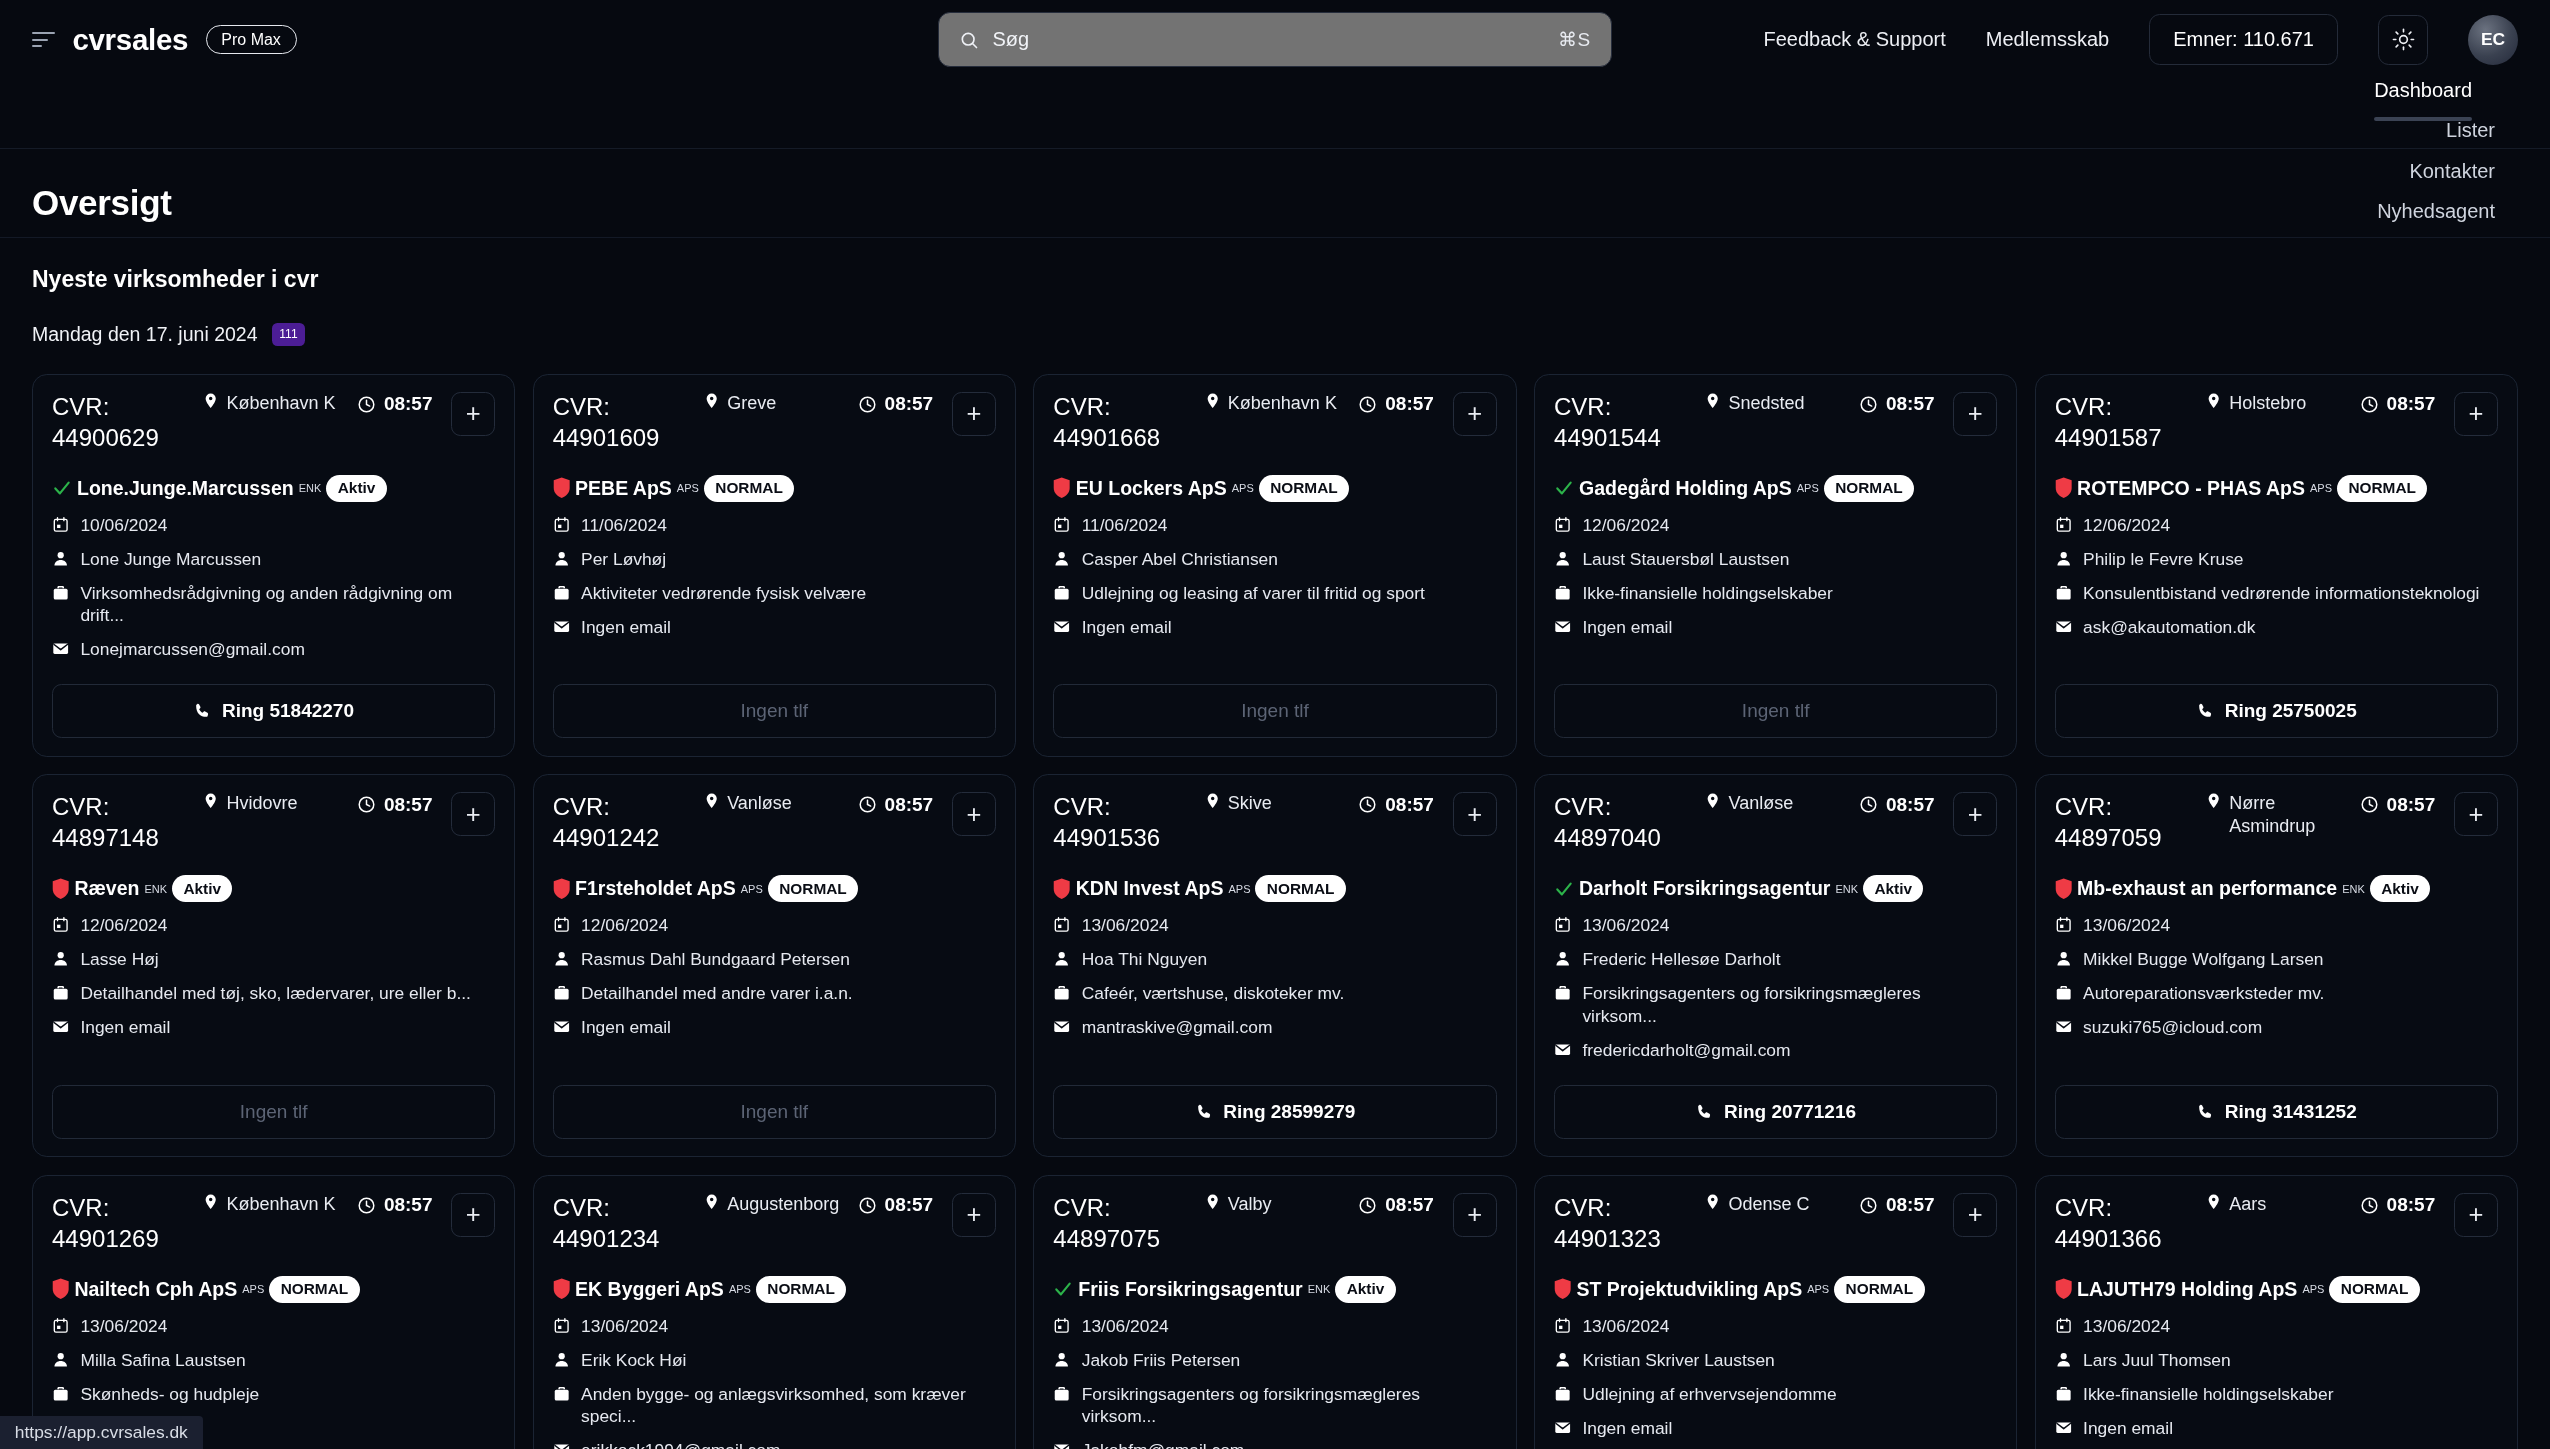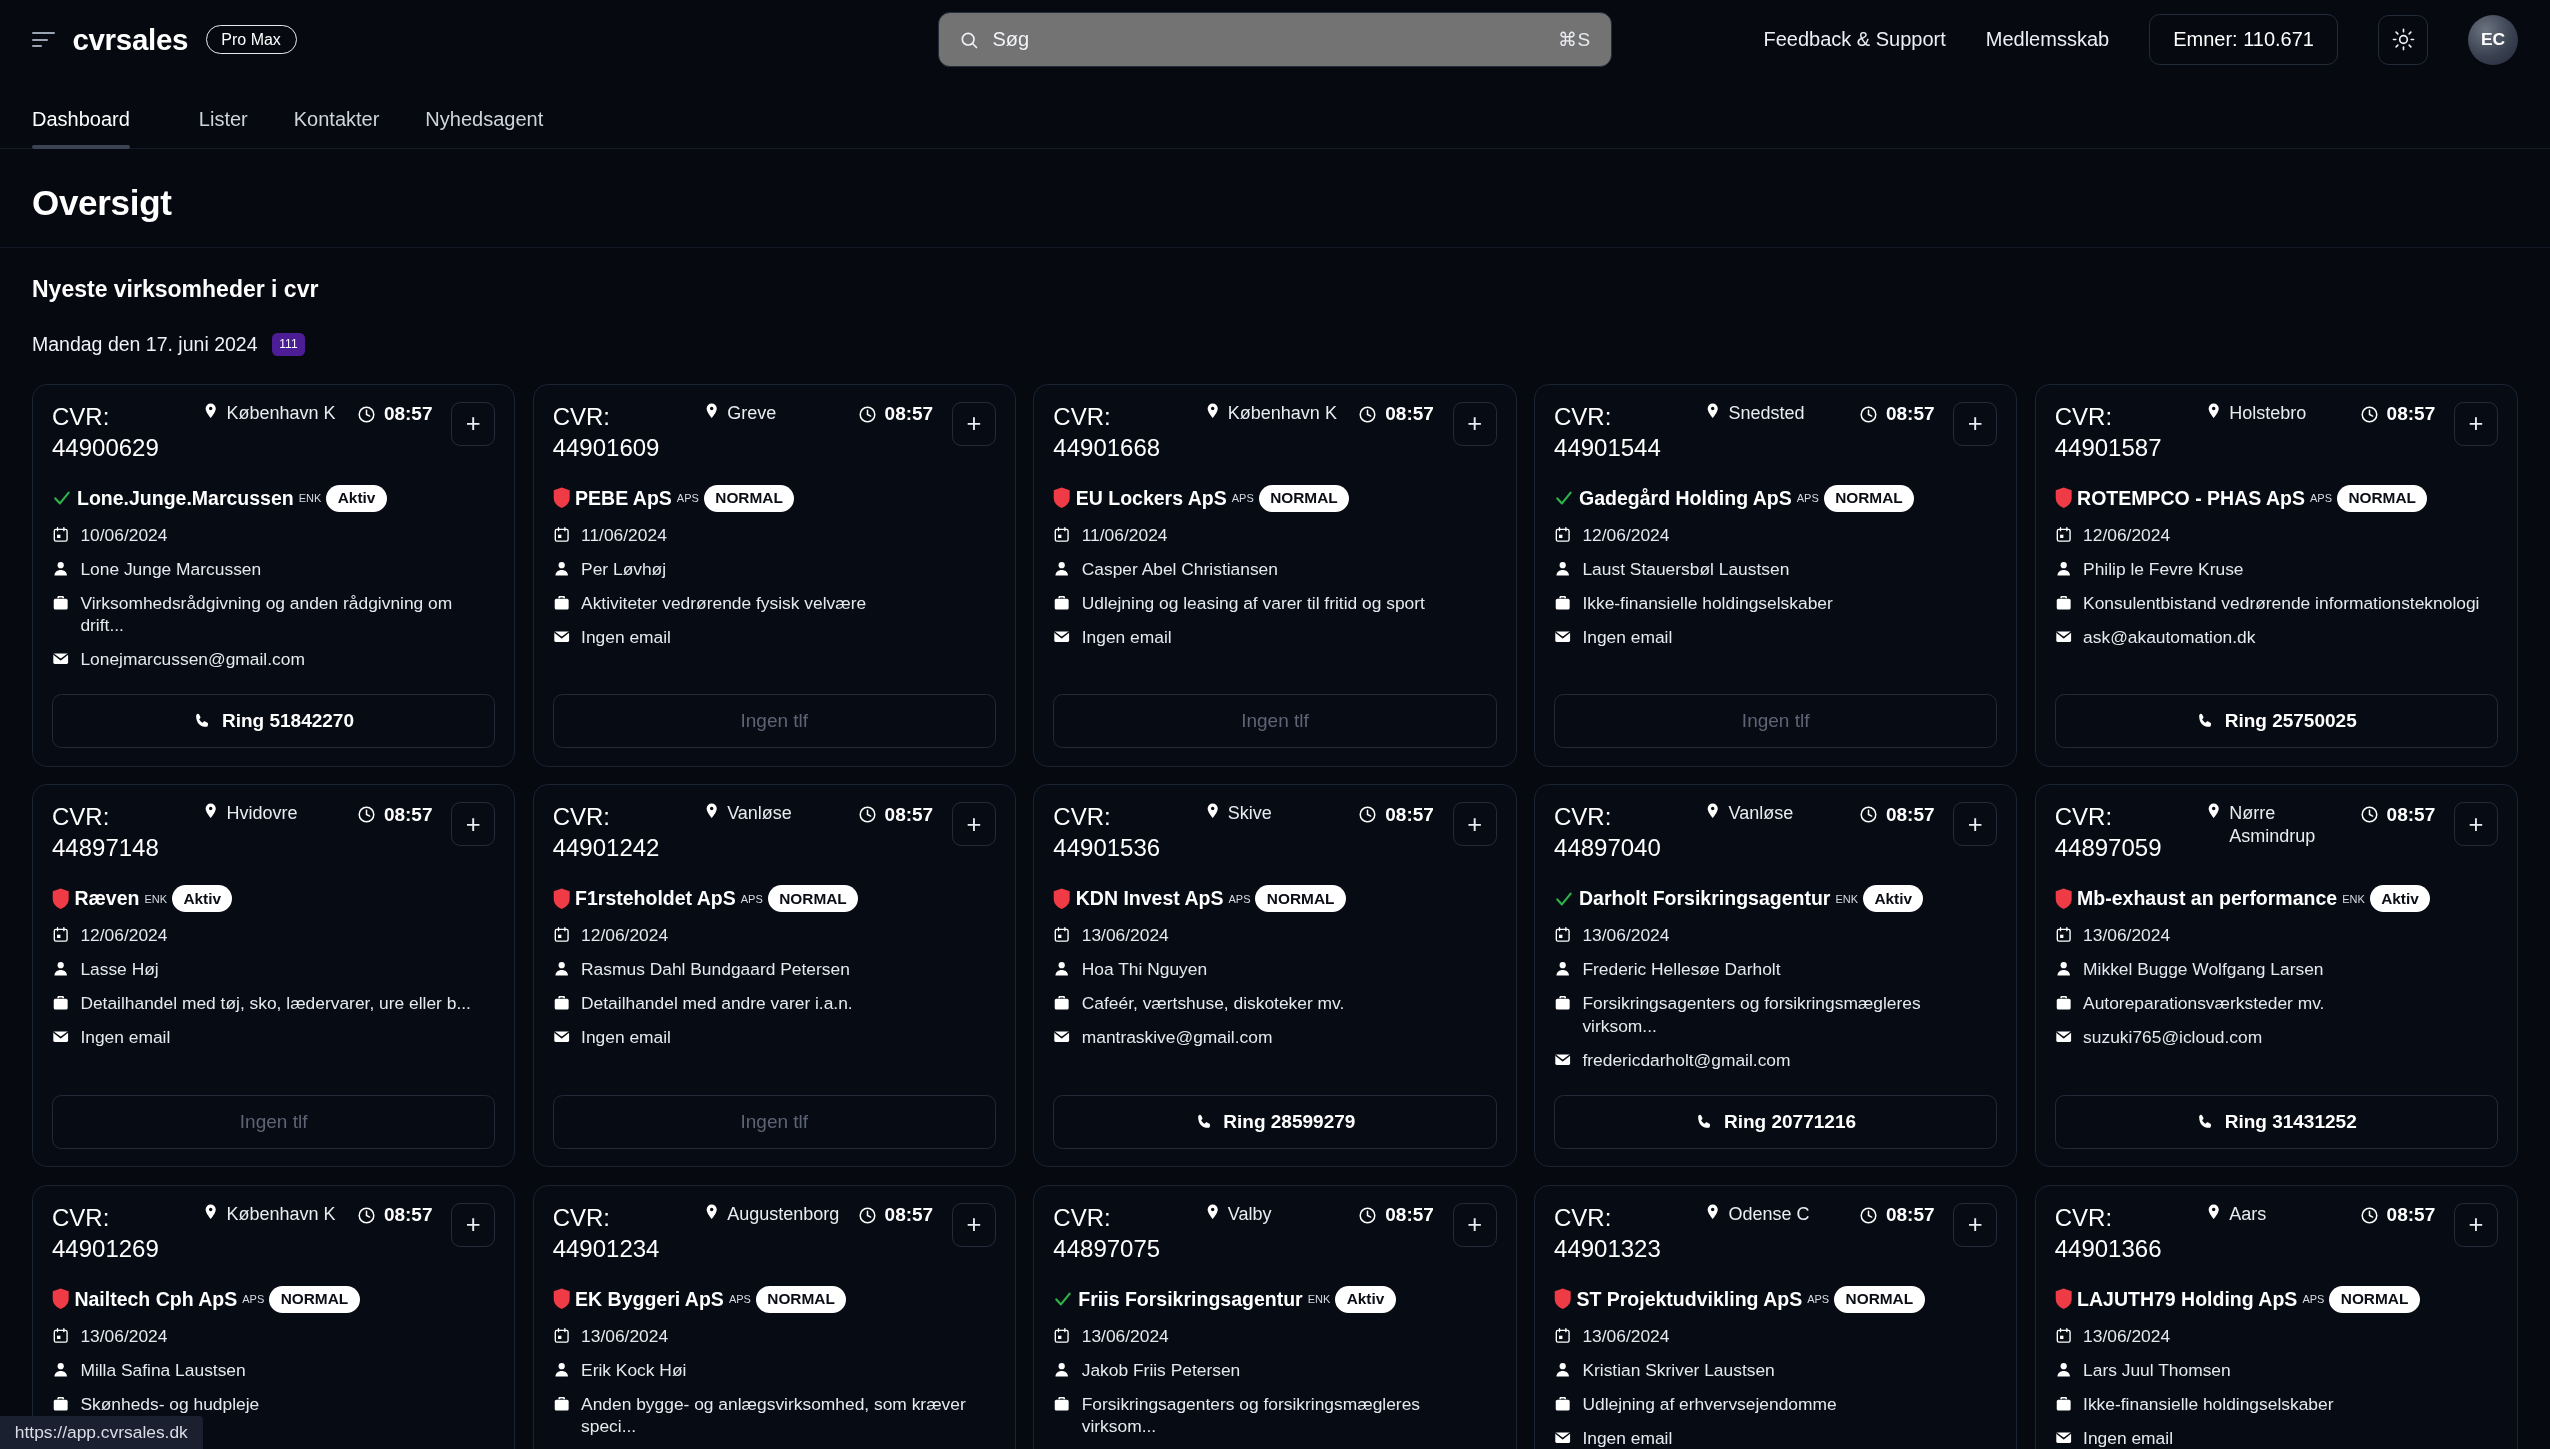--- a/index.html
+++ b/index.html
@@ -68,35 +68,35 @@
     width: 50px; height: 50px; border-radius: 50%;
     background: radial-gradient(circle at 35% 30%, #6b7280 0%, #3a4150 55%, #23293a 100%);
     display: flex; align-items: center; justify-content: center;
     font-size: 17.4px; font-weight: 600; color: #fff; cursor: pointer;
   }
 
   
   .tabs {
     display: flex; gap: 0; padding: 0 32px;
     border-bottom: 1.3px solid #151b27;
-    height: 70px; align-items: flex-end;
+    height: 70px; align-items: flex-end; flex-direction: column;
   }
   .tab {
     font-size: 20px; color: #cfd4de; padding: 0 23px 17.4px 23px;
     position: relative; cursor: pointer; white-space: nowrap;
   }
   .tab:first-child { padding-left: 0; margin-right: 23px; }
   .tab.active { color: #ffffff; font-weight: 400; }
   .tab.active::after {
     content: ""; position: absolute; left: 0; right: 23px; bottom: -1.3px;
     height: 4px; background: #3b4354; border-radius: 2px;
   }
 
   
-  .page-head { padding: 34px 32px 24px 32px; border-bottom: 1.3px solid #131926; }
+  .page-head { padding: 34px 32px 14px 32px; border-bottom: 1.3px solid #131926; }
   .page-title { font-size: 35px; font-weight: 700; letter-spacing: -0.3px; }
 
   
   .section { padding: 28px 32px 0 32px; }
   .section-title { font-size: 23px; font-weight: 700; margin-bottom: 29.5px; }
   .date-row { display: flex; align-items: center; gap: 14.8px; margin-bottom: 28px; }
   .date-label { font-size: 19.5px; color: #f0f2f6; }
   .date-count {
     background: #4c1d95; color: #fff; font-size: 12px;
     padding: 4px 7px; border-radius: 5.4px; line-height: 1.25;

